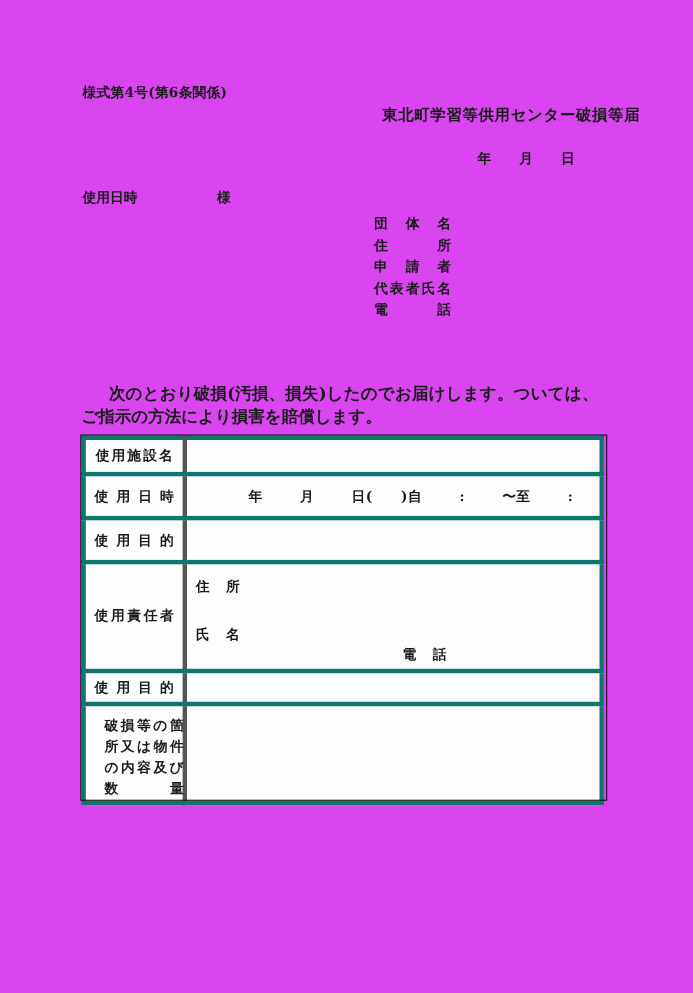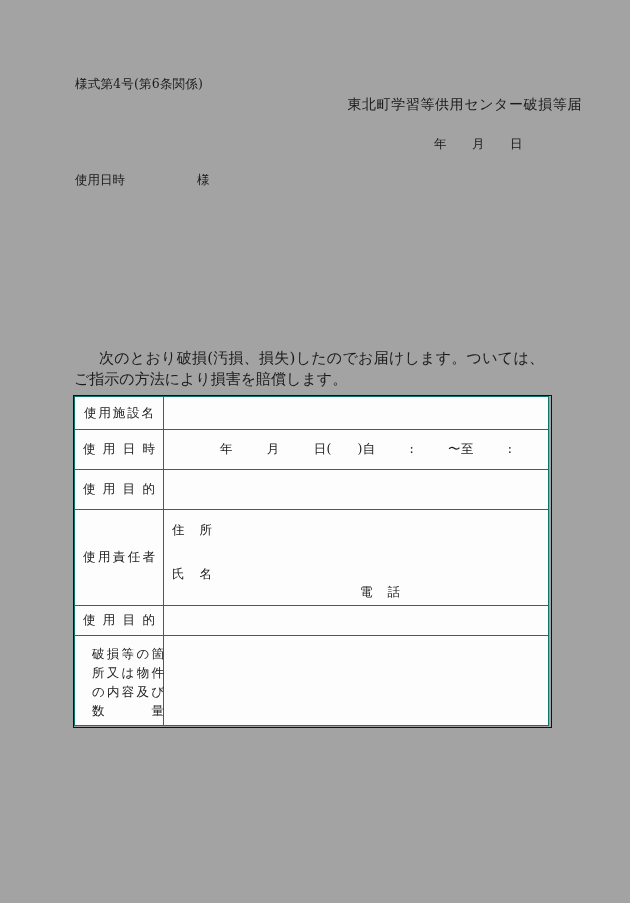--- a/index.html
+++ b/index.html
@@ -8,22 +8,23 @@
     background: #ffffff;
   }
   body {
     font-family: "DejaVu Serif", "Liberation Serif", serif;
     color: #1a1a1a;
   }
   #page {
     position: relative;
     width: 630px;
     height: 903px;
-    background: #a3a3a3;
+    background: #d946ef;
     overflow: hidden;
+    font-weight: bold;
   }
 
   
   .abs { position: absolute; }
   .nowrap { white-space: nowrap; }
 
   
   .jt {
     display: inline-block;
     text-align: justify;
@@ -95,21 +96,21 @@
   #form-table {
     left: 74px;
     top: 396px;
     width: 475px;
     border-collapse: collapse;
     table-layout: fixed;
     font-size: 12.5px;
     background: #fdfdfd;
   }
   #form-table td {
-    border: 1px solid #0f766e;
+    border: 4px solid #0f766e;
     padding: 0;
     vertical-align: middle;
   }
   #form-table .label-cell {
     width: 88px;
     text-align: center;
     border-right-color: #555;
   }
   #form-table .label-cell .jt { width: 72px; }
   #form-table .label-cell .jt.tight { width: 70px; letter-spacing: 0px; }
@@ -164,20 +165,37 @@
 
   <div class="abs nowrap" id="doc-title">東北町学習等供用センター破損等届</div>
 
   <div class="abs nowrap" id="date-line"><span style="display: inline-block; width: 38px; text-align: left;">年</span><span style="display: inline-block; width: 38px; text-align: left;">月</span><span style="display: inline-block; width: 38px; text-align: left;">日</span></div>
 
   <div class="abs nowrap" id="addressee-row">
     <span id="addressee-name">使用日時</span>
     <span id="addressee-honorific">様</span>
   </div>
 
+  <div class="abs" id="applicant-block">
+    <div class="applicant-line">
+      <span class="jt">団体名</span>
+    </div>
+    <div class="applicant-line">
+      <span class="jt">住所</span>
+    </div>
+    <div class="applicant-line">
+      <span class="jt">申請者</span>
+    </div>
+    <div class="applicant-line">
+      <span class="jt">代表者氏名</span>
+    </div>
+    <div class="applicant-line">
+      <span class="jt">電話</span>
+    </div>
+  </div>
 
   <div class="abs" id="body-paragraph">次のとおり破損(汚損、損失)したのでお届けします。ついては、ご指示の方法により損害を賠償します。</div>
 
   <table class="abs" id="form-table">
     <tbody>
 
       <tr class="row-facility">
         <td class="label-cell">
           <span class="jt tight">使用施設名</span>
         </td>

